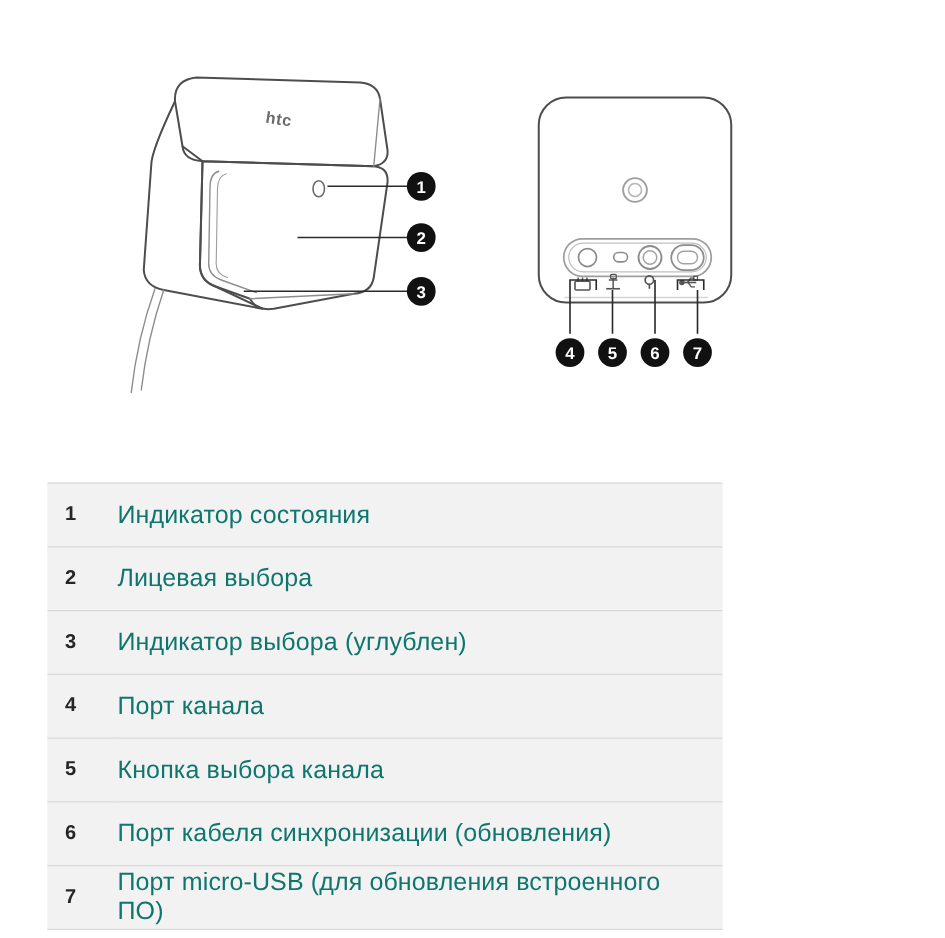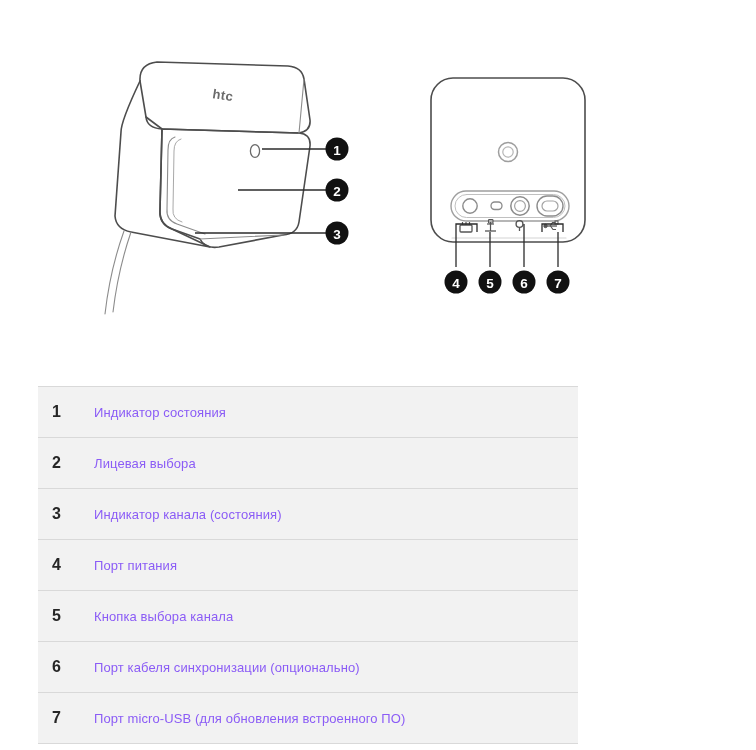--- a/index.html
+++ b/index.html
@@ -39,22 +39,22 @@
   #parts-table tr {
     border-top: 1px solid #d9d9d9;
   }
   #parts-table tr:last-child {
     border-bottom: 1px solid #d9d9d9;
   }
   #parts-table td {
     height: 50px;
     padding: 0;
     vertical-align: middle;
-    color: #8b5cf6;
-    font-size: 13px;
+    color: #0f766e;
+    font-size: 20px;
     background: #f2f2f2;
   }
   #parts-table td.num {
     width: 42px;
     padding-left: 14px;
     font-weight: bold;
     font-size: 16px;
     color: #262626;
   }
   #parts-table td.label {
@@ -205,32 +205,32 @@
     <tr>
       <td class="num">1</td>
       <td class="label">Индикатор состояния</td>
     </tr>
     <tr>
       <td class="num">2</td>
       <td class="label">Лицевая выбора</td>
     </tr>
     <tr>
       <td class="num">3</td>
-      <td class="label">Индикатор канала (состояния)</td>
+      <td class="label">Индикатор выбора (углублен)</td>
     </tr>
     <tr>
       <td class="num">4</td>
-      <td class="label">Порт питания</td>
+      <td class="label">Порт канала</td>
     </tr>
     <tr>
       <td class="num">5</td>
       <td class="label">Кнопка выбора канала</td>
     </tr>
     <tr>
       <td class="num">6</td>
-      <td class="label">Порт кабеля синхронизации (опционально)</td>
+      <td class="label">Порт кабеля синхронизации (обновления)</td>
     </tr>
     <tr>
       <td class="num">7</td>
       <td class="label">Порт micro-USB (для обновления встроенного ПО)</td>
     </tr>
   </tbody>
 </table>
 
 </body></html>

